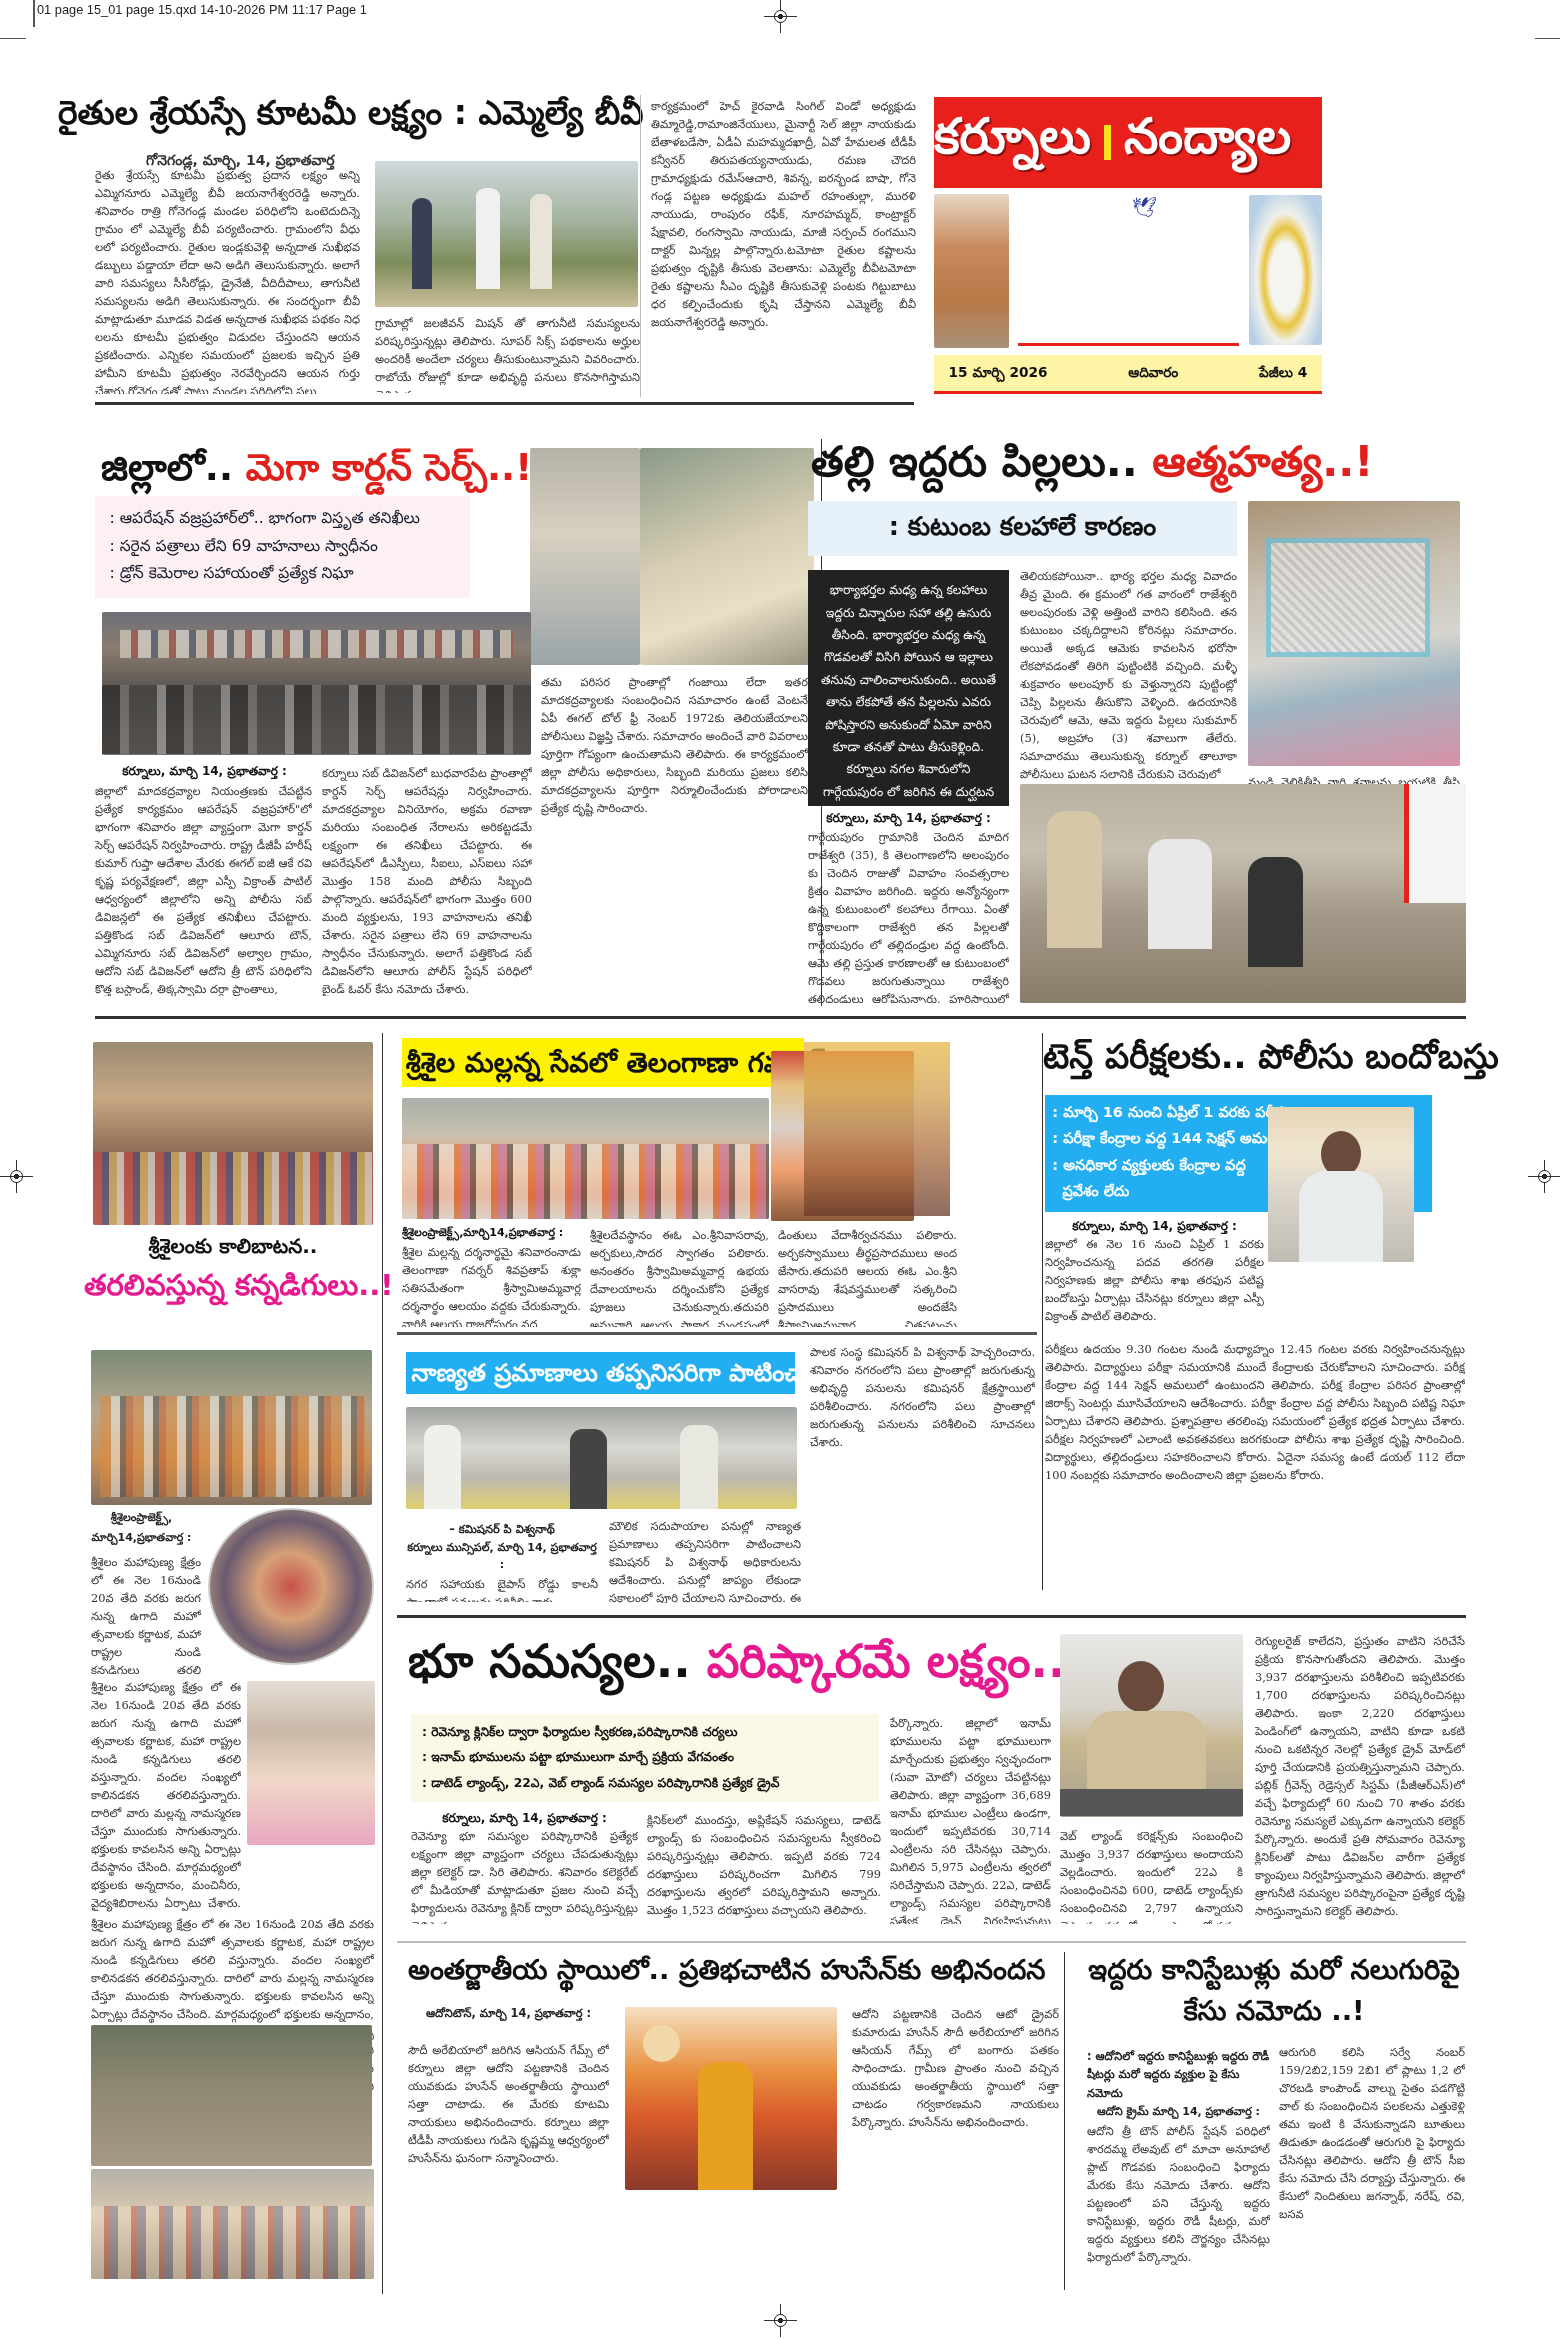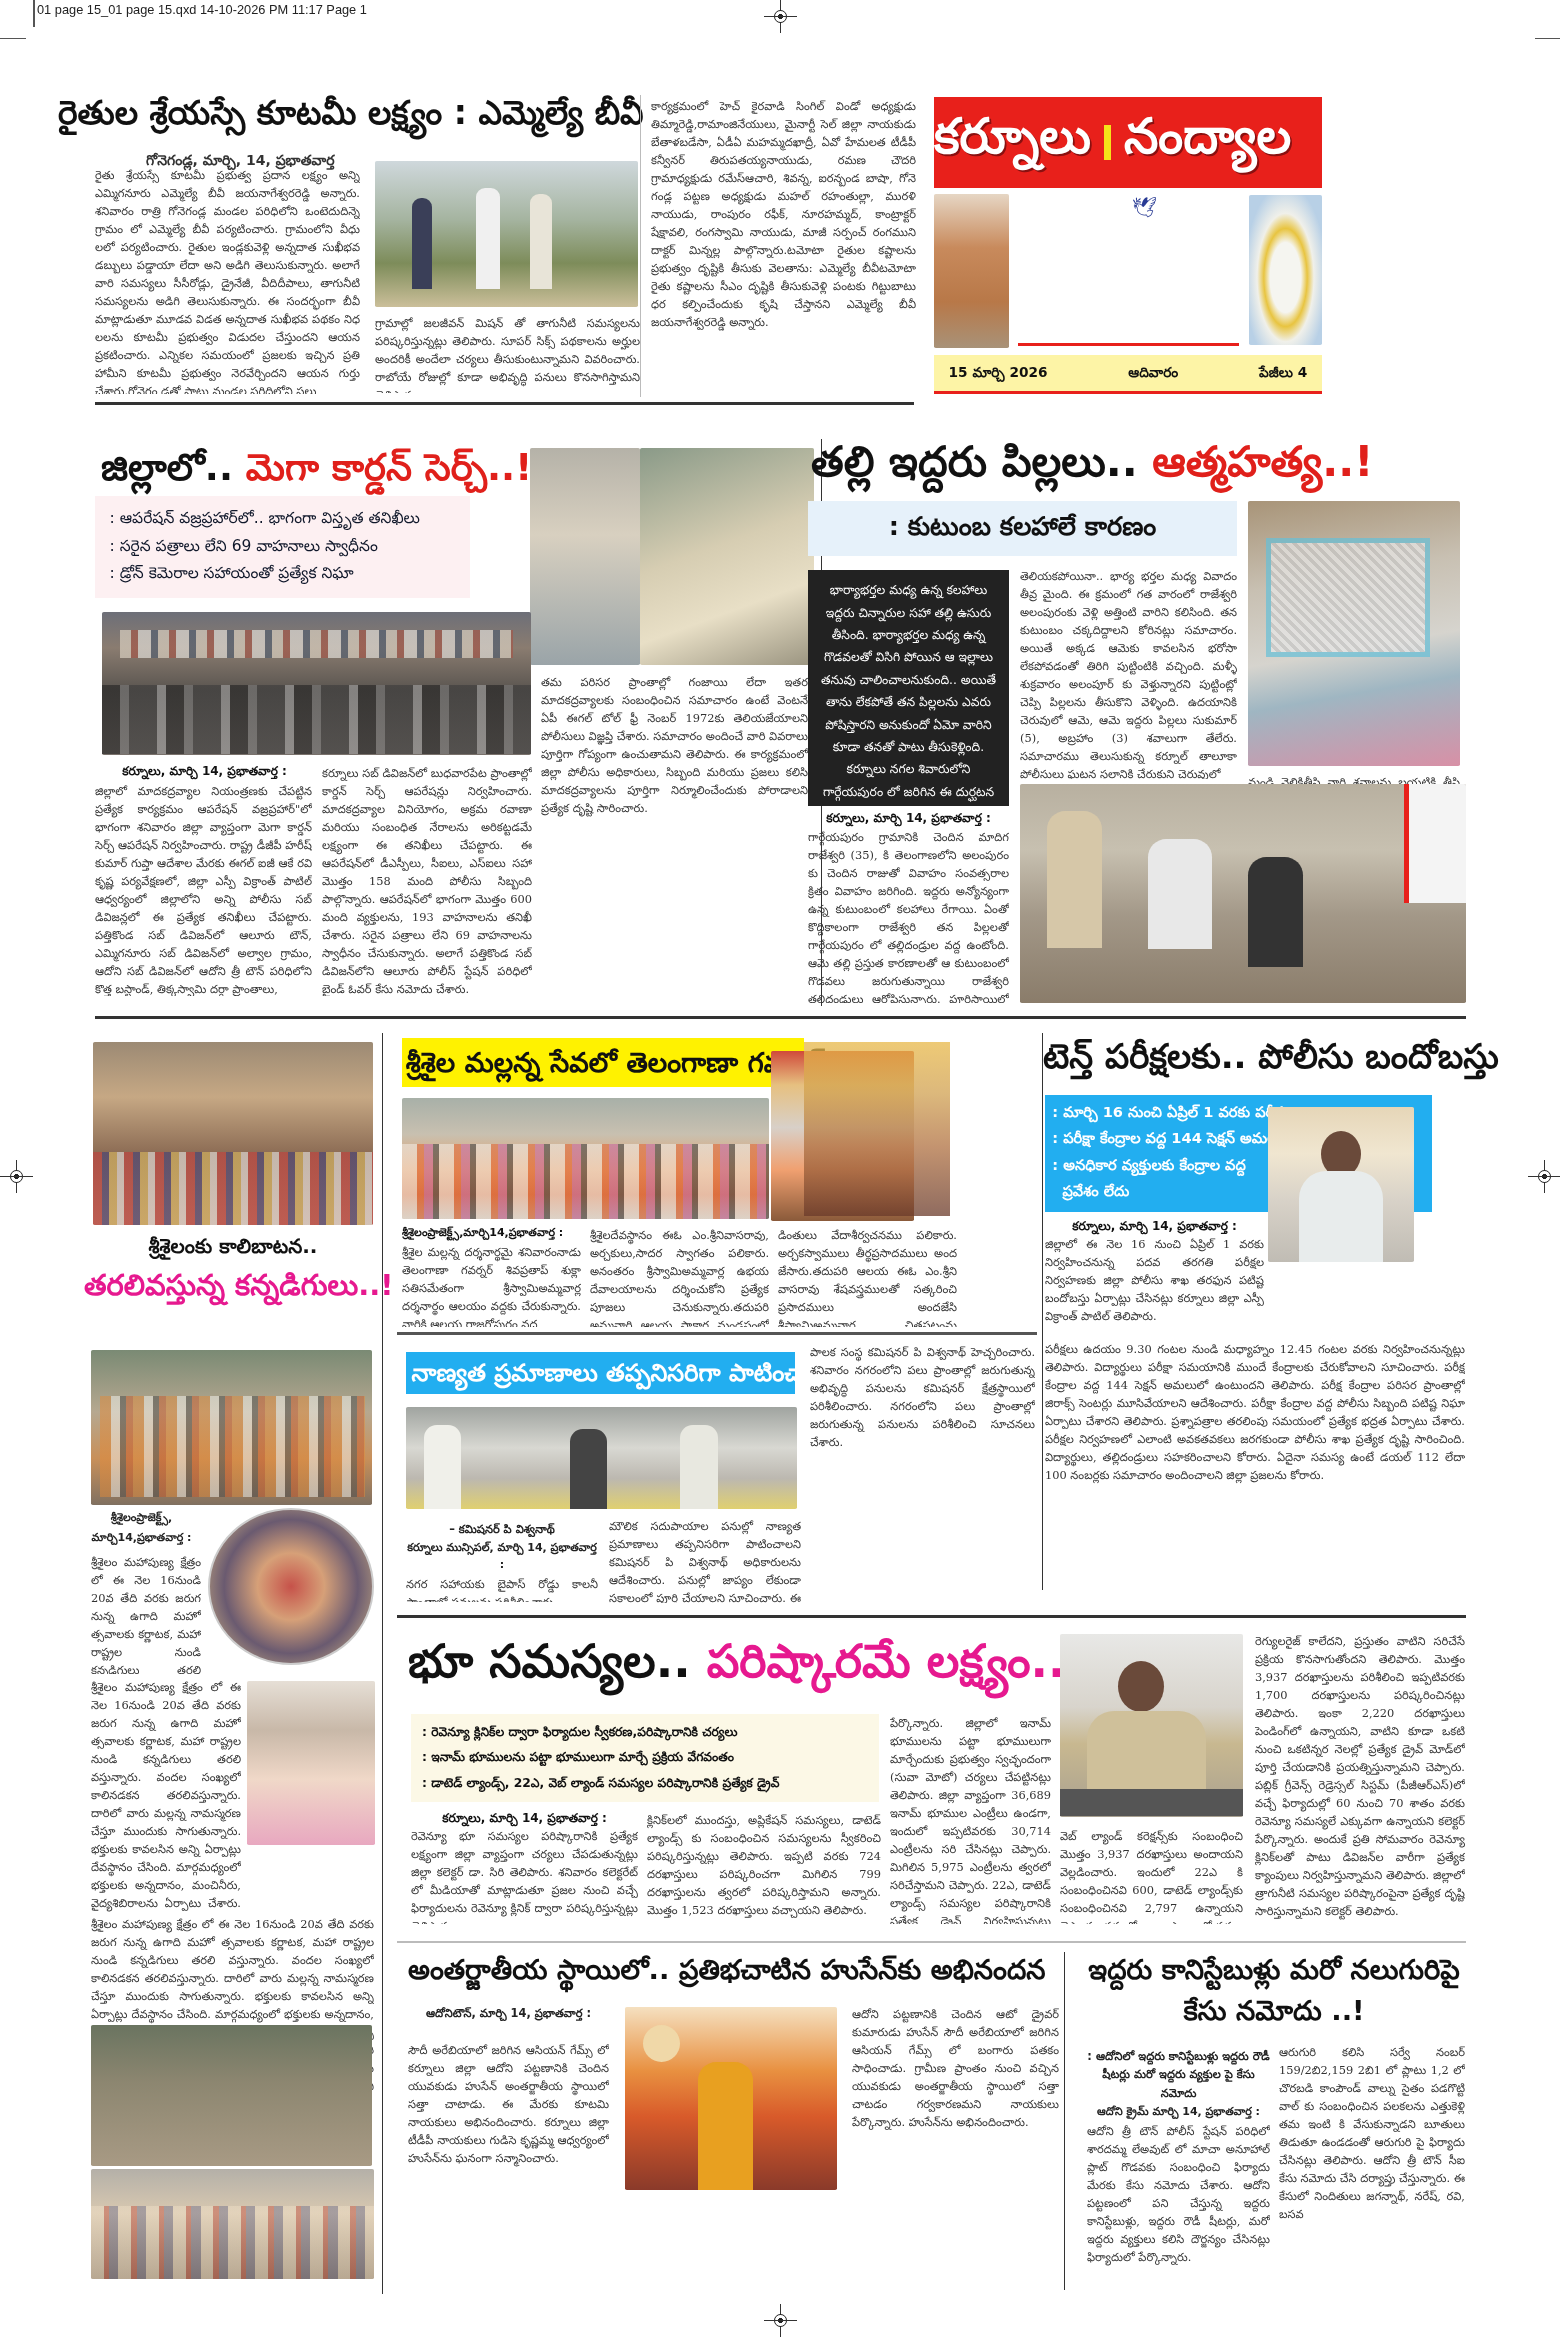--- a/index.html
+++ b/index.html
@@ -208,17 +208,17 @@
 <div class="abs body" style="left:408px;top:2041px;width:201px;height:238px">సౌదీ అరేబియాలో జరిగిన ఆసియన్ గేమ్స్ లో కర్నూలు జిల్లా ఆదోని పట్టణానికి చెందిన యువకుడు హుసేన్ అంతర్జాతీయ స్థాయిలో సత్తా చాటాడు. ఈ మేరకు కూటమి నాయకులు అభినందించారు. కర్నూలు జిల్లా టీడీపీ నాయకులు గుడిసె కృష్ణమ్మ ఆధ్వర్యంలో హుసేన్‌ను ఘనంగా సన్మానించారు.</div>
 <div class="abs photo" style="left:625px;top:2007px;width:212px;height:183px;background:linear-gradient(180deg,#f5e0c0 0%,#e89040 35%,#d85a2a 60%,#8a3a2a 100%)">
   <div class="abs" style="left:18.3px;top:18.3px;width:37px;height:37px;border-radius:50%;background:#f0d8a8"></div>
   <div class="abs" style="left:73px;top:55px;width:55px;height:128px;background:#e8a020;border-radius:18.3px 18.3px 0 0"></div>
 </div>
 <div class="abs body" style="left:852px;top:2005px;width:207px;height:274px">ఆదోని పట్టణానికి చెందిన ఆటో డ్రైవర్ కుమారుడు హుసేన్ సౌదీ అరేబియాలో జరిగిన ఆసియన్ గేమ్స్ లో బంగారు పతకం సాధించాడు. గ్రామీణ ప్రాంతం నుంచి వచ్చిన యువకుడు అంతర్జాతీయ స్థాయిలో సత్తా చాటడం గర్వకారణమని నాయకులు పేర్కొన్నారు. హుసేన్‌ను అభినందించారు.</div>
 <div class="abs" style="left:1064px;top:1952px;width:0.9px;height:338px;background:#333"></div>
 
 <div class="abs hl" style="left:1082px;top:1955px;width:384px;text-align:center;font-size:27.4px">ఇద్దరు కానిస్టేబుళ్లు మరో నలుగురిపై</div>
 <div class="abs hl" style="left:1082px;top:1996px;width:384px;text-align:center;font-size:27.4px">కేసు నమోదు ..!</div>
-<div class="abs" style="left:1087px;top:2047px;width:183px;text-align:center;font-size:11.4px;font-weight:bold;line-height:18.3px">: ఆదోనిలో ఇద్దరు కానిస్టేబుళ్లు ఇద్దరు రౌడీ షీటర్లు మరో ఇద్దరు వ్యక్తుల పై కేసు నమోదు</div>
+<div class="abs" style="left:1087px;top:2047px;width:183px;text-align:left;font-size:11.4px;font-weight:bold;line-height:18.3px">: ఆదోనిలో ఇద్దరు కానిస్టేబుళ్లు ఇద్దరు రౌడీ షీటర్లు మరో ఇద్దరు వ్యక్తుల పై కేసు నమోదు</div>
 <div class="abs" style="left:1087px;top:2105px;width:183px;text-align:center;font-size:11px;font-weight:bold">ఆదోని క్రైమ్ మార్చి 14, ప్రభాతవార్త :</div>
 <div class="abs body" style="left:1087px;top:2122px;width:183px;height:157px">ఆదోని త్రీ టౌన్ పోలీస్ స్టేషన్ పరిధిలో శారదమ్మ లేఅవుట్ లో మాచా అనూహాల్ ప్లాట్ గొడవకు సంబంధించి ఫిర్యాదు మేరకు కేసు నమోదు చేశారు. ఆదోని పట్టణంలో పని చేస్తున్న ఇద్దరు కానిస్టేబుళ్లు, ఇద్దరు రౌడీ షీటర్లు, మరో ఇద్దరు వ్యక్తులు కలిసి దౌర్జన్యం చేసినట్లు ఫిర్యాదులో పేర్కొన్నారు.</div>
 <div class="abs body" style="left:1279px;top:2043px;width:186px;height:236px">ఆరుగురి కలిసి సర్వే నంబర్ 159/2బి2,159 2బి1 లో ప్లాటు 1,2 లో చొరబడి కాంపౌండ్ వాల్ను సైతం పడగొట్టి వాల్ కు సంబంధించిన పలకలను ఎత్తుకెళ్లి తమ ఇంటి కి వేసుకున్నాడని బూతులు తిడుతూ ఉండడంతో ఆరుగురి పై ఫిర్యాదు చేసినట్లు తెలిపారు. ఆదోని త్రీ టౌన్ సీఐ కేసు నమోదు చేసి దర్యాప్తు చేస్తున్నారు. ఈ కేసులో నిందితులు జగన్నాథ్, నరేష్, రవి, బసవ</div>
 
 
 </body></html>

